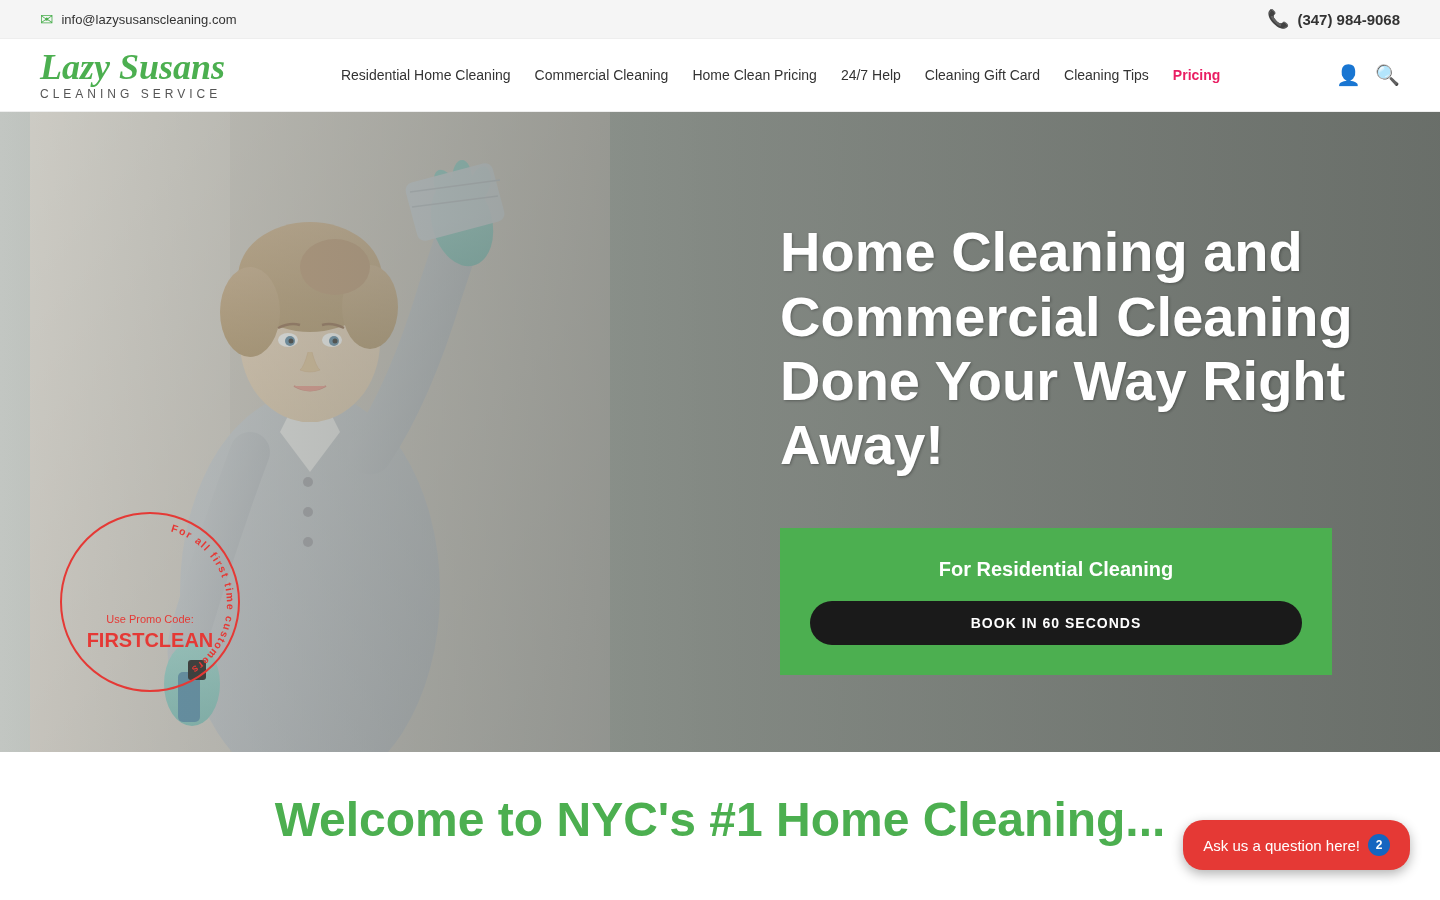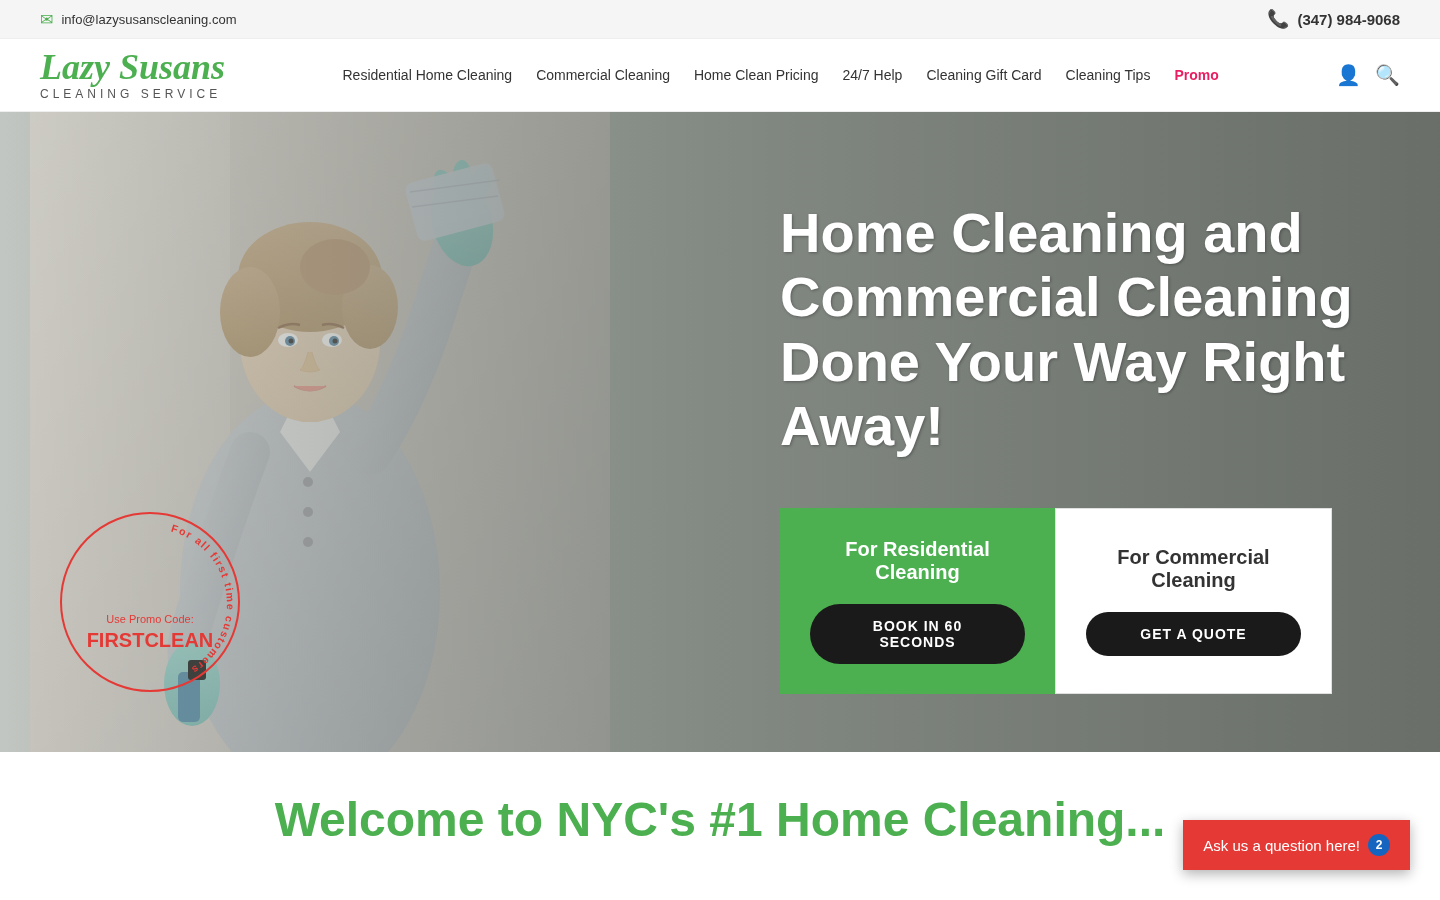--- a/index.html
+++ b/index.html
@@ -220,21 +220,21 @@
     }
 
     
     .chat-bubble {
       position: fixed;
       bottom: 30px;
       right: 30px;
       background: #e53935;
       color: #fff;
       padding: 14px 20px;
-      border-radius: 0;
+      border-radius: 20px;
       font-size: 15px;
       cursor: pointer;
       z-index: 100;
       display: flex;
       align-items: center;
       gap: 8px;
       box-shadow: 0 4px 12px rgba(0,0,0,0.3);
     }
     .chat-badge {
       background: #1565c0;
@@ -286,21 +286,21 @@
     <div class="logo-text">Lazy Susans</div>
     <div class="logo-subtitle">CLEANING SERVICE</div>
   </div>
   <nav class="nav">
     <a class="nav-item">Residential Home Cleaning</a>
     <a class="nav-item">Commercial Cleaning</a>
     <a class="nav-item">Home Clean Pricing</a>
     <a class="nav-item">24/7 Help</a>
     <a class="nav-item">Cleaning Gift Card</a>
     <a class="nav-item">Cleaning Tips</a>
-    <a class="nav-item airbnb">Promo</a>
+    <a class="nav-item airbnb">Pricing</a>
   </nav>
   <div class="nav-icons">
     <span class="nav-icon">👤</span>
     <span class="nav-icon">🔍</span>
   </div>
 </div>
 
 <div class="hero">
 
   <div class="person-container">
@@ -409,24 +409,20 @@
   <div class="hero-content">
     <h1 class="hero-headline">Home Cleaning and Commercial Cleaning Done Your Way Right Away!</h1>
 
     <div class="cta-boxes">
 
       <div class="cta-box-green">
         <div class="cta-label-green">For Residential Cleaning</div>
         <button class="cta-btn-dark">BOOK IN 60 SECONDS</button>
       </div>
 
-      <div class="cta-box-white">
-        <div class="cta-label-white">For Commercial Cleaning</div>
-        <button class="cta-btn-dark">GET A QUOTE</button>
-      </div>
     </div>
   </div>
 </div>
 
 <div class="welcome-section">
   <h2 class="welcome-title">Welcome to NYC's #1 Home Cleaning...</h2>
 </div>
 
 <div class="chat-bubble">
   <span>Ask us a question here!</span>

